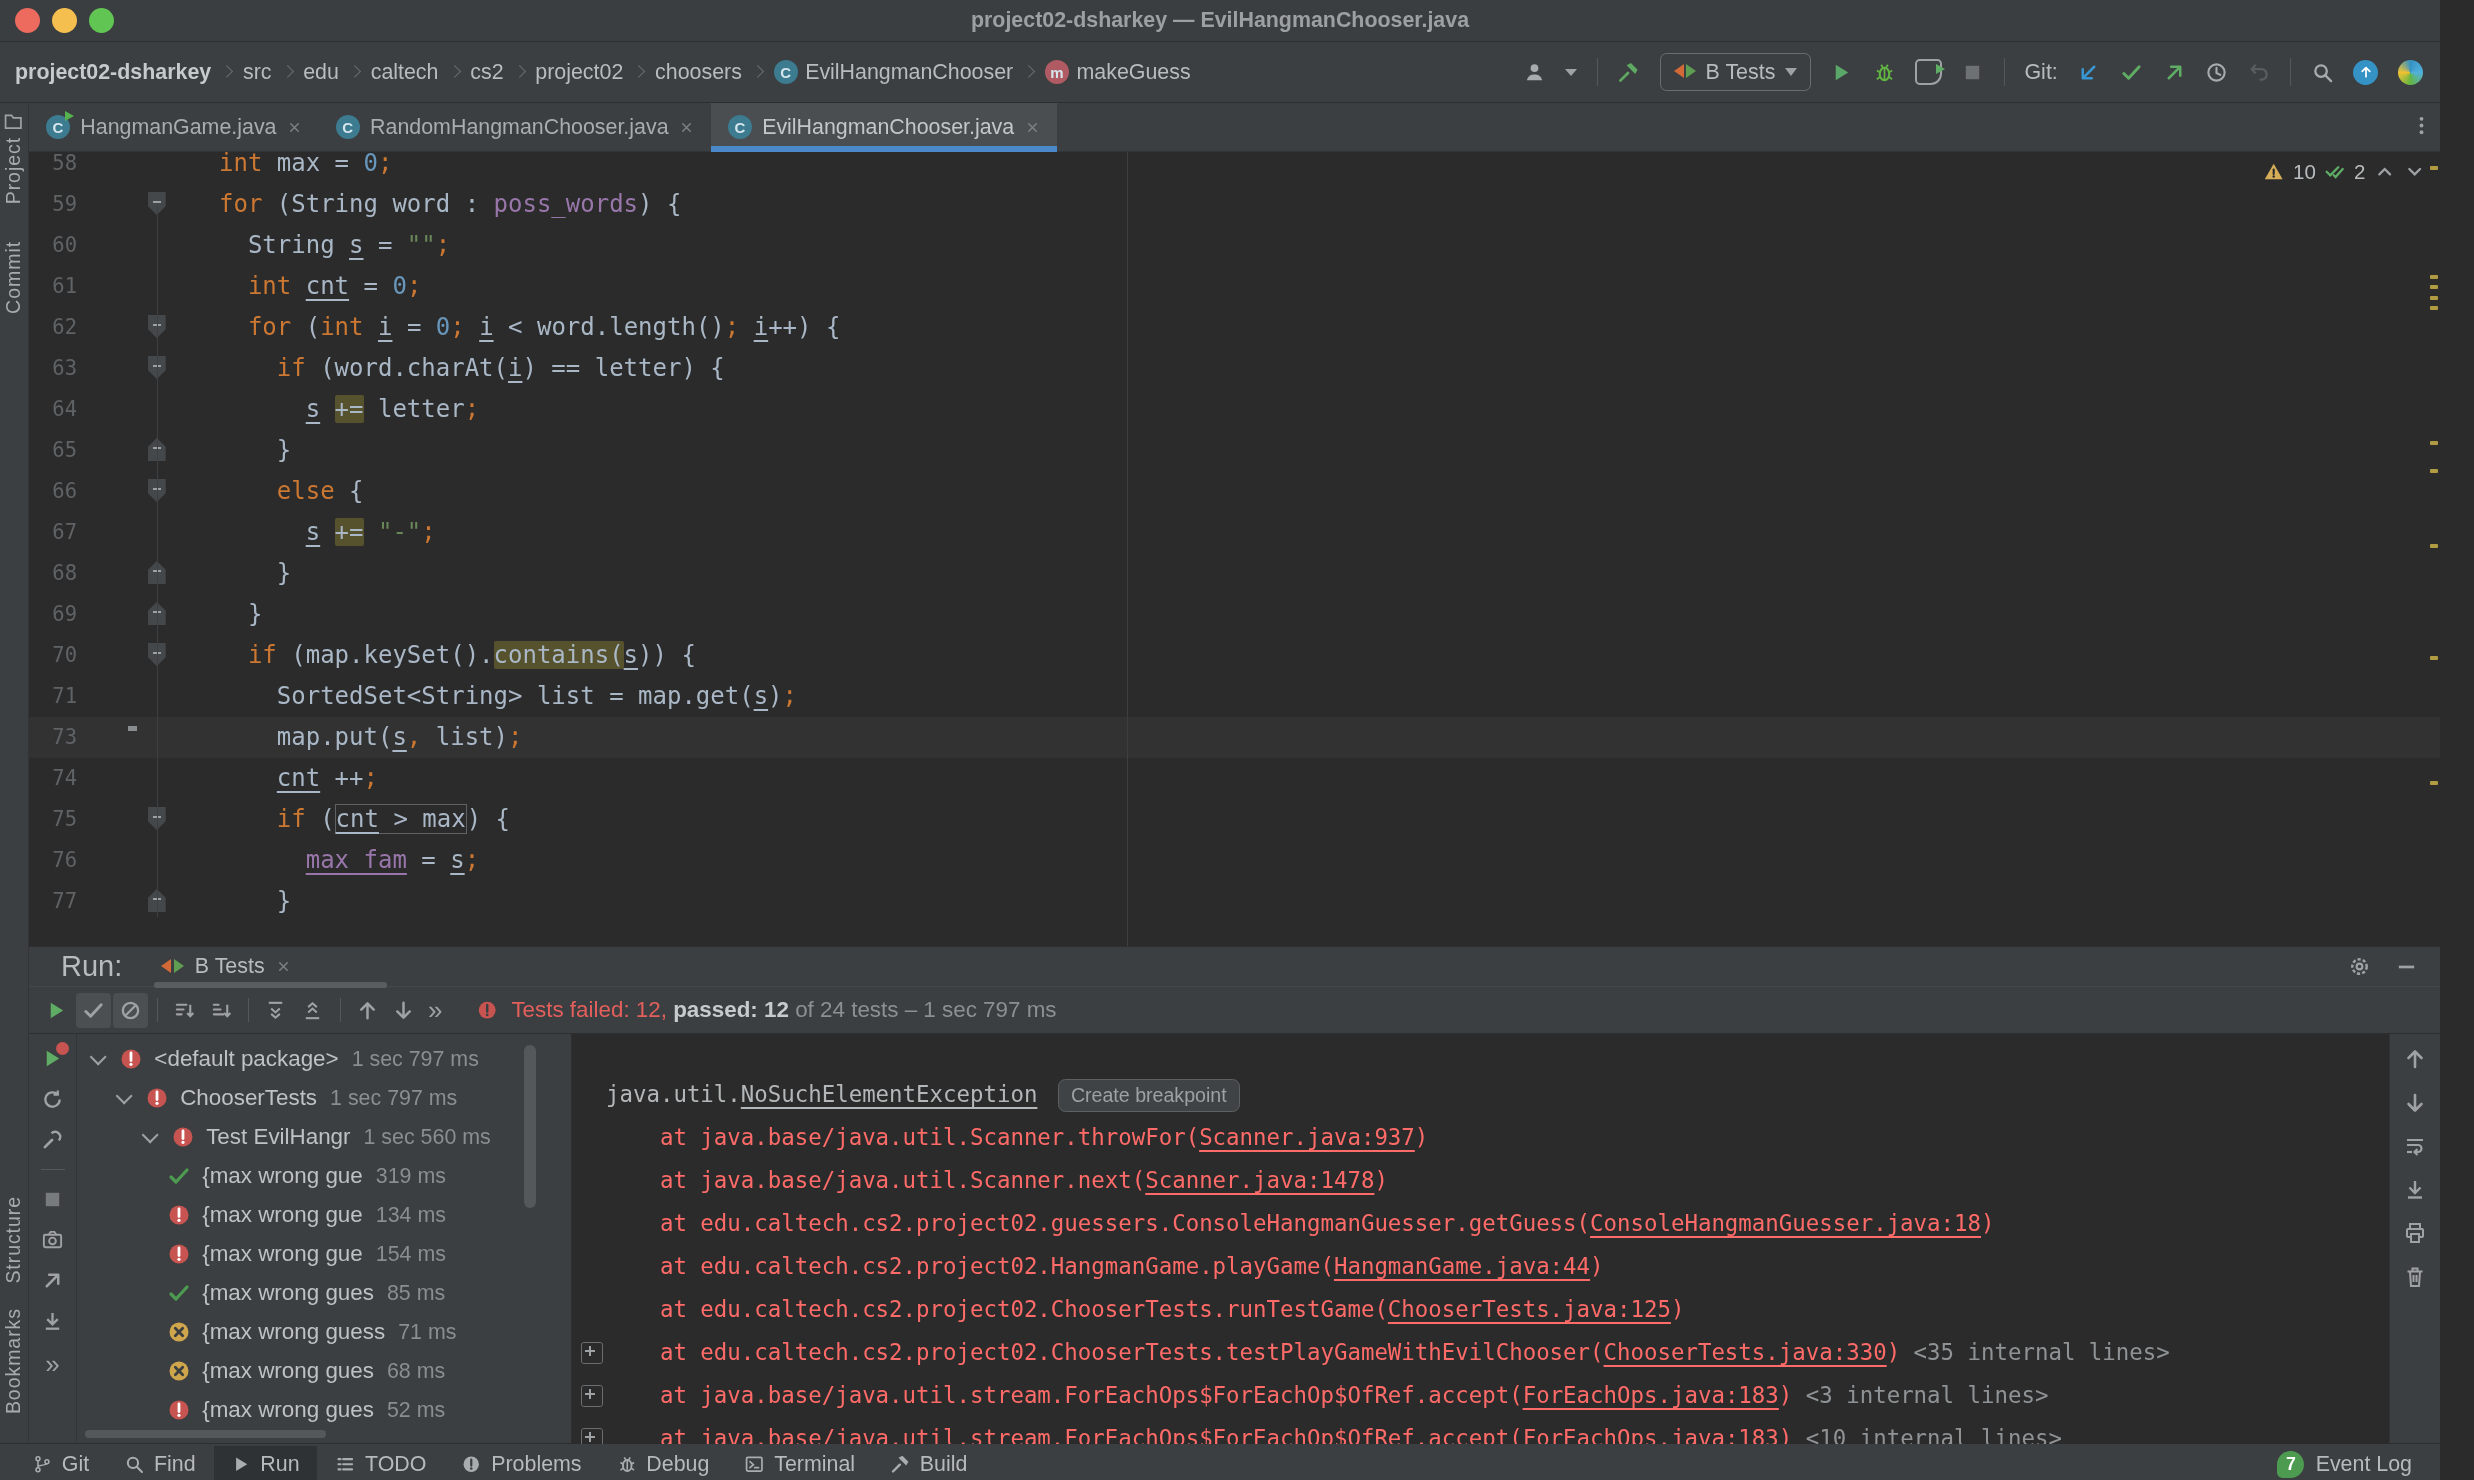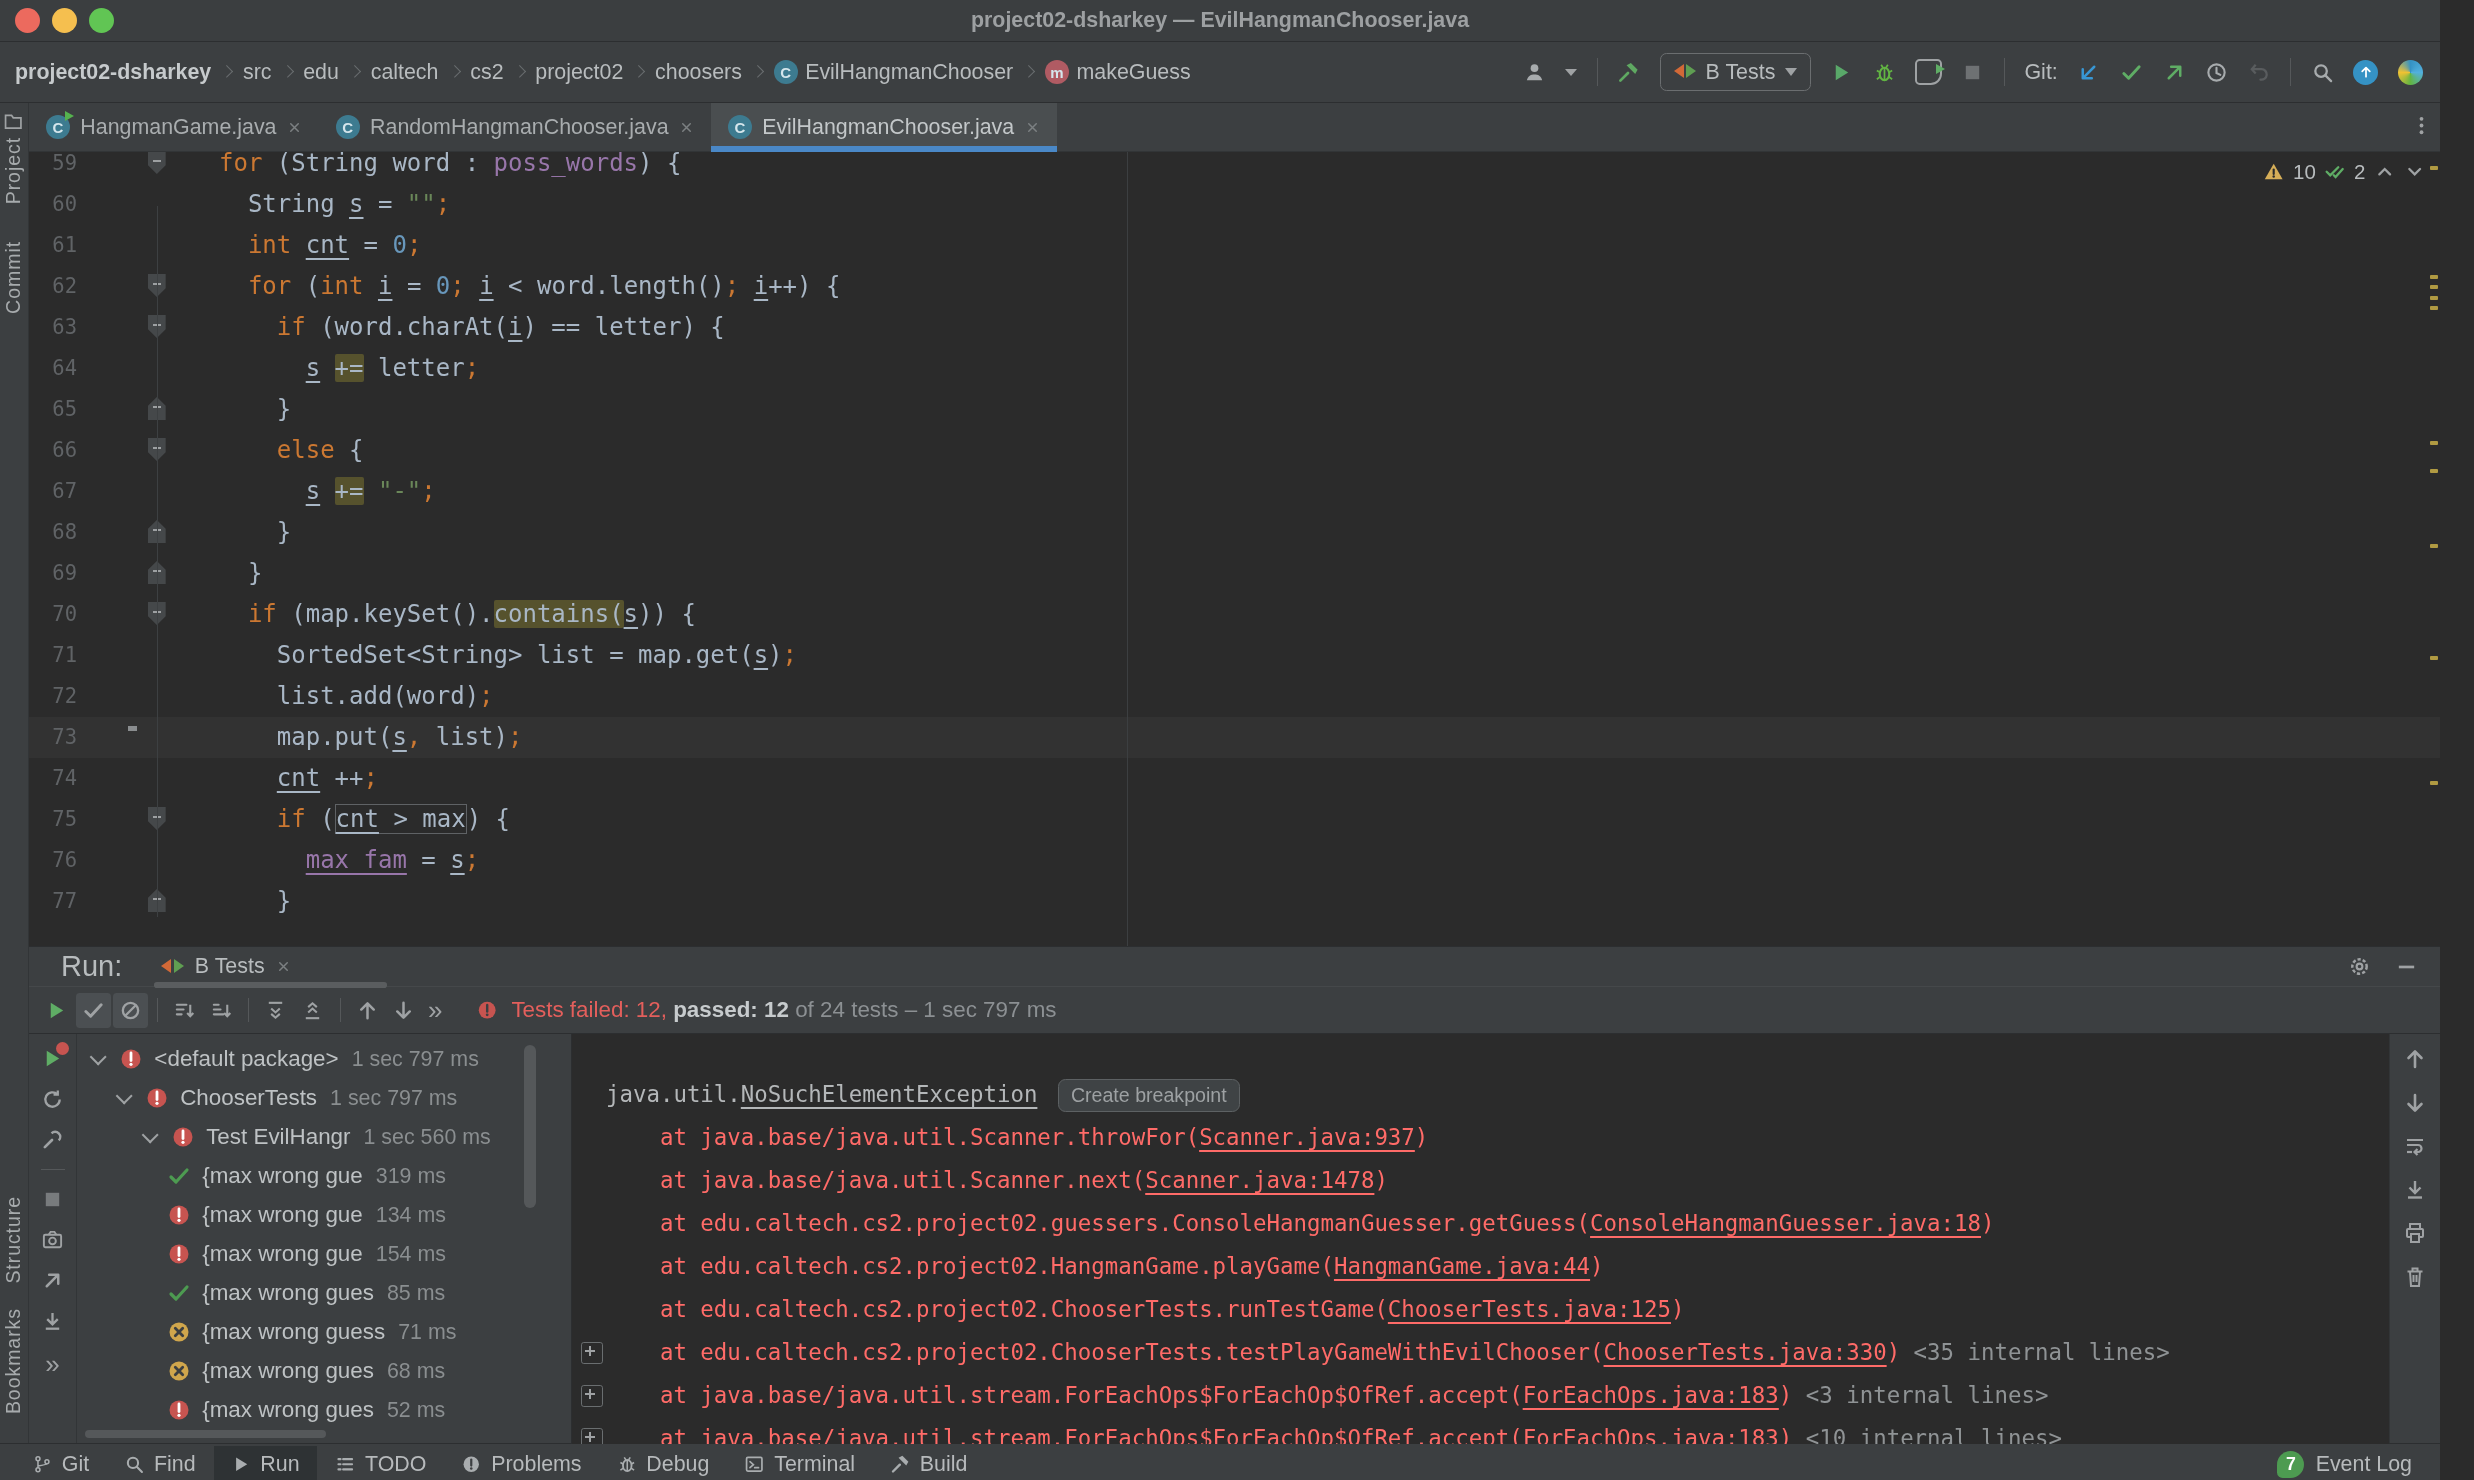--- a/index.html
+++ b/index.html
@@ -333,20 +333,25 @@
               <circle cx="12" cy="5" r="2" fill="currentColor"></circle>
               <circle cx="12" cy="12" r="2" fill="currentColor"></circle>
               <circle cx="12" cy="19" r="2" fill="currentColor"></circle>
             </svg>
           </span>
       </div>
 
       <div class="editor">
         <div class="codearea" id="code">
             <div class="crow">
+              <div class="lineno">58</div>
+              <div class="foldcol"></div>
+              <div class="cline"><span class="k">int</span><span class="p"> max = </span><span class="n">0</span><span class="o">;</span></div>
+            </div>
+            <div class="crow">
               <div class="lineno">59</div>
               <div class="foldcol">
                 <span class="fold d"></span>
               </div>
               <div class="cline"><span class="k">for</span><span class="p"> (String word : </span><span class="f">poss_words</span><span class="p">) {</span></div>
             </div>
             <div class="crow">
               <div class="lineno">60</div>
               <div class="foldcol"></div>
               <div class="cline"><span class="p">  String </span><span class="p u">s</span><span class="p"> = </span><span class="s">""</span><span class="o">;</span></div>
@@ -412,25 +417,20 @@
               <div class="lineno">70</div>
               <div class="foldcol">
                 <span class="fold d"></span>
               </div>
               <div class="cline"><span class="p">  </span><span class="k">if</span><span class="p"> (map.keySet().</span><span class="p hl">contains(</span><span class="p u">s</span><span class="p">)) {</span></div>
             </div>
             <div class="crow">
               <div class="lineno">71</div>
               <div class="foldcol"></div>
               <div class="cline"><span class="p">    SortedSet&lt;String&gt; list = map.get(</span><span class="p u">s</span><span class="p">)</span><span class="o">;</span></div>
-            </div>
-            <div class="crow">
-              <div class="lineno">72</div>
-              <div class="foldcol"></div>
-              <div class="cline"><span class="p">    list.add(word)</span><span class="o">;</span></div>
             </div>
             <div class="crow current">
               <div class="lineno">73</div>
               <div class="foldcol">
                 <span class="bulbwrap"><span class="bulb"></span></span>
               </div>
               <div class="cline"><span class="p">    map.put(</span><span class="p u">s</span><span class="o">,</span><span class="p"> list)</span><span class="o">;</span></div>
             </div>
             <div class="crow">
               <div class="lineno">74</div>

